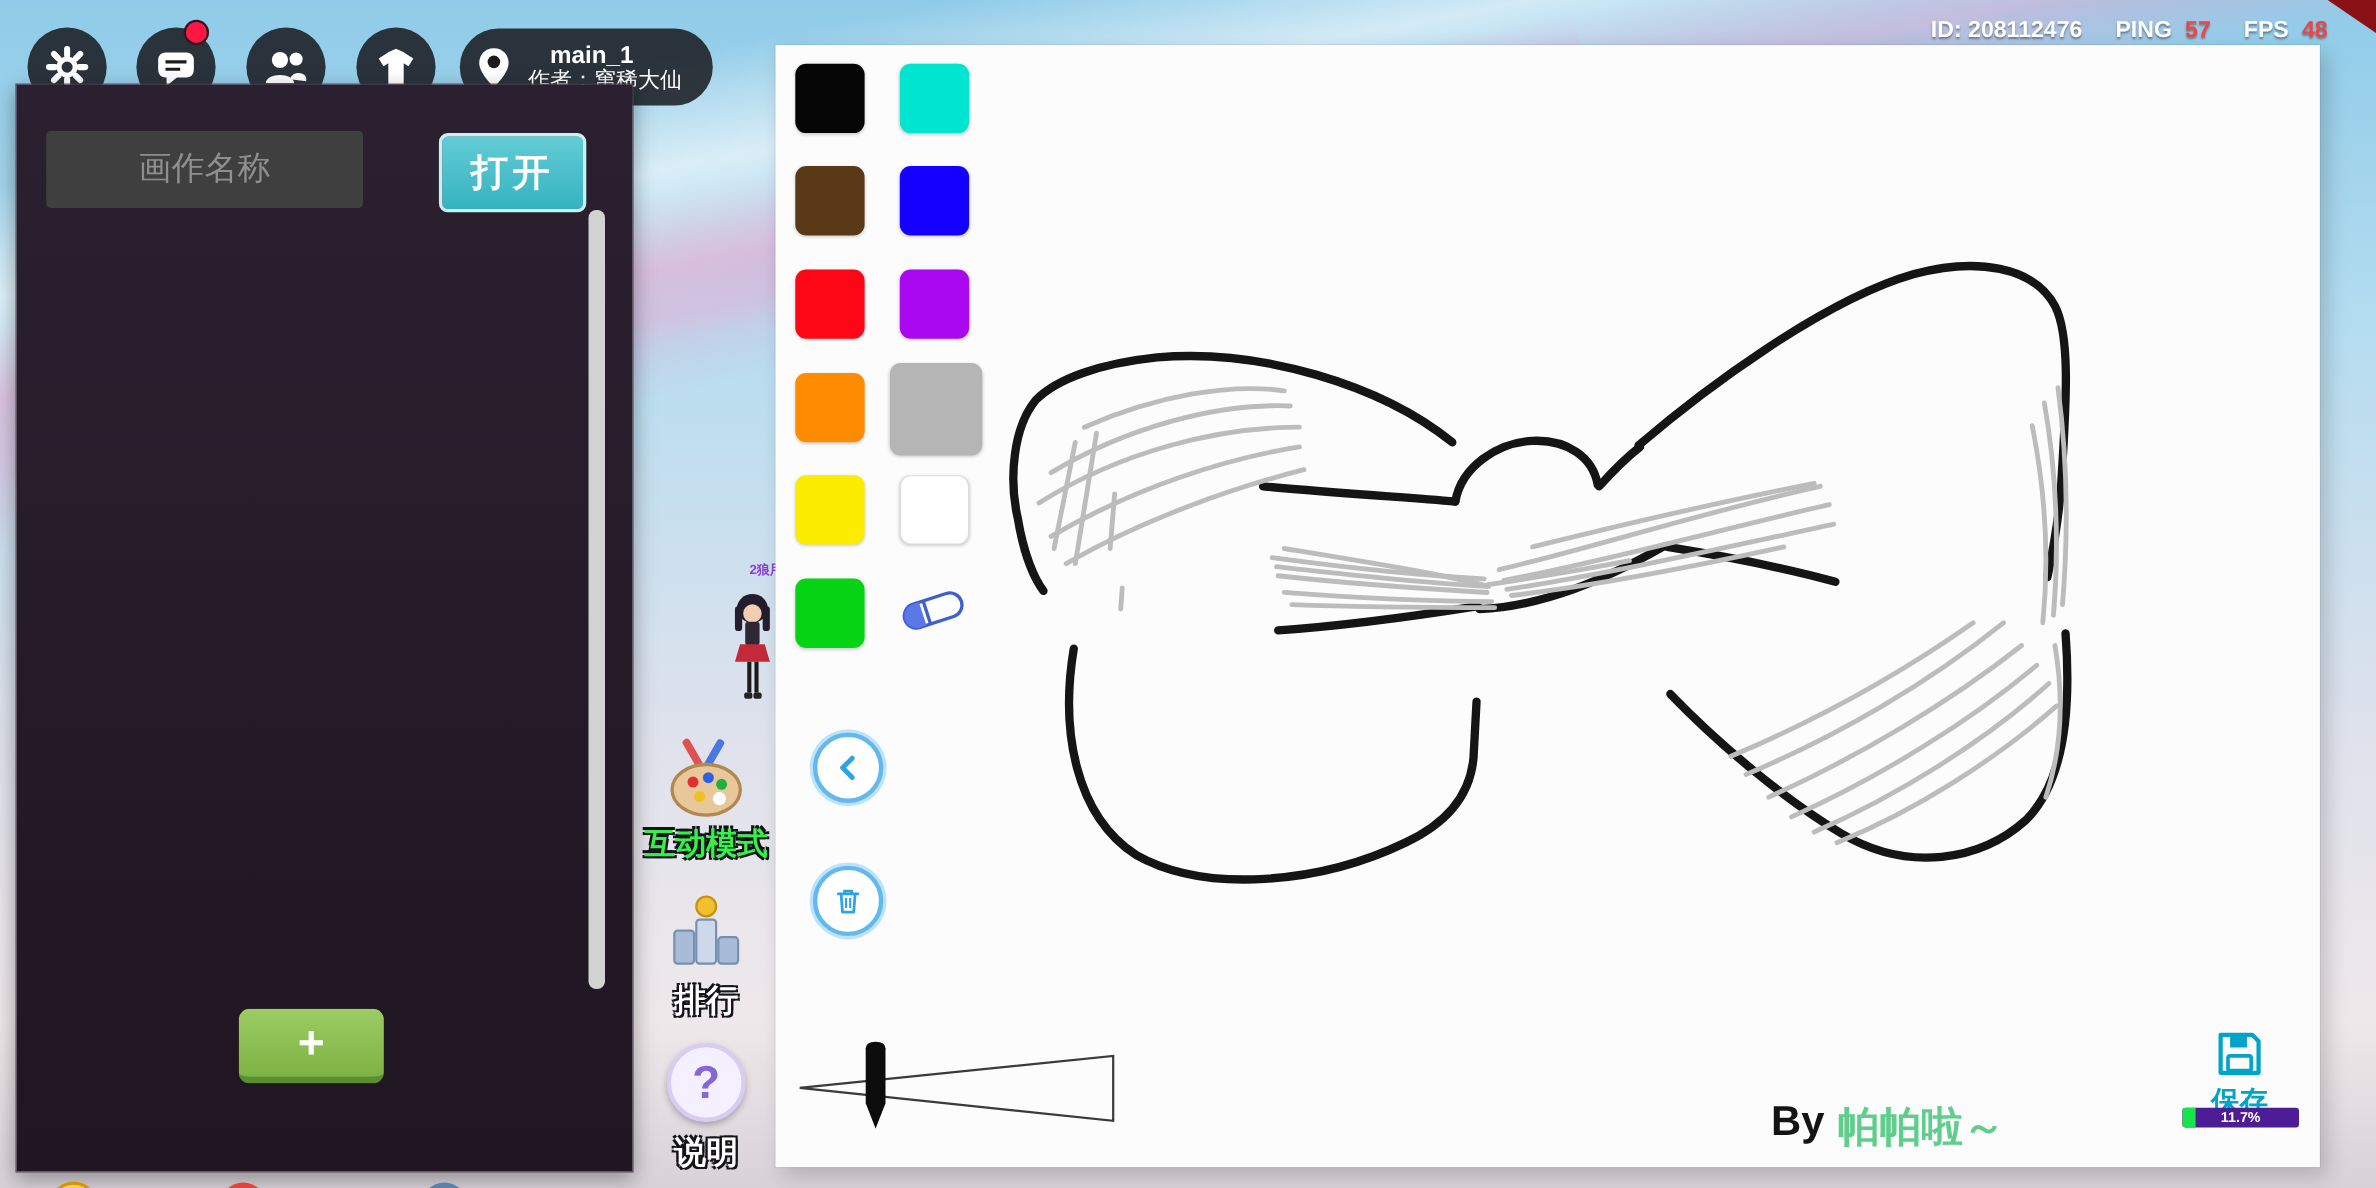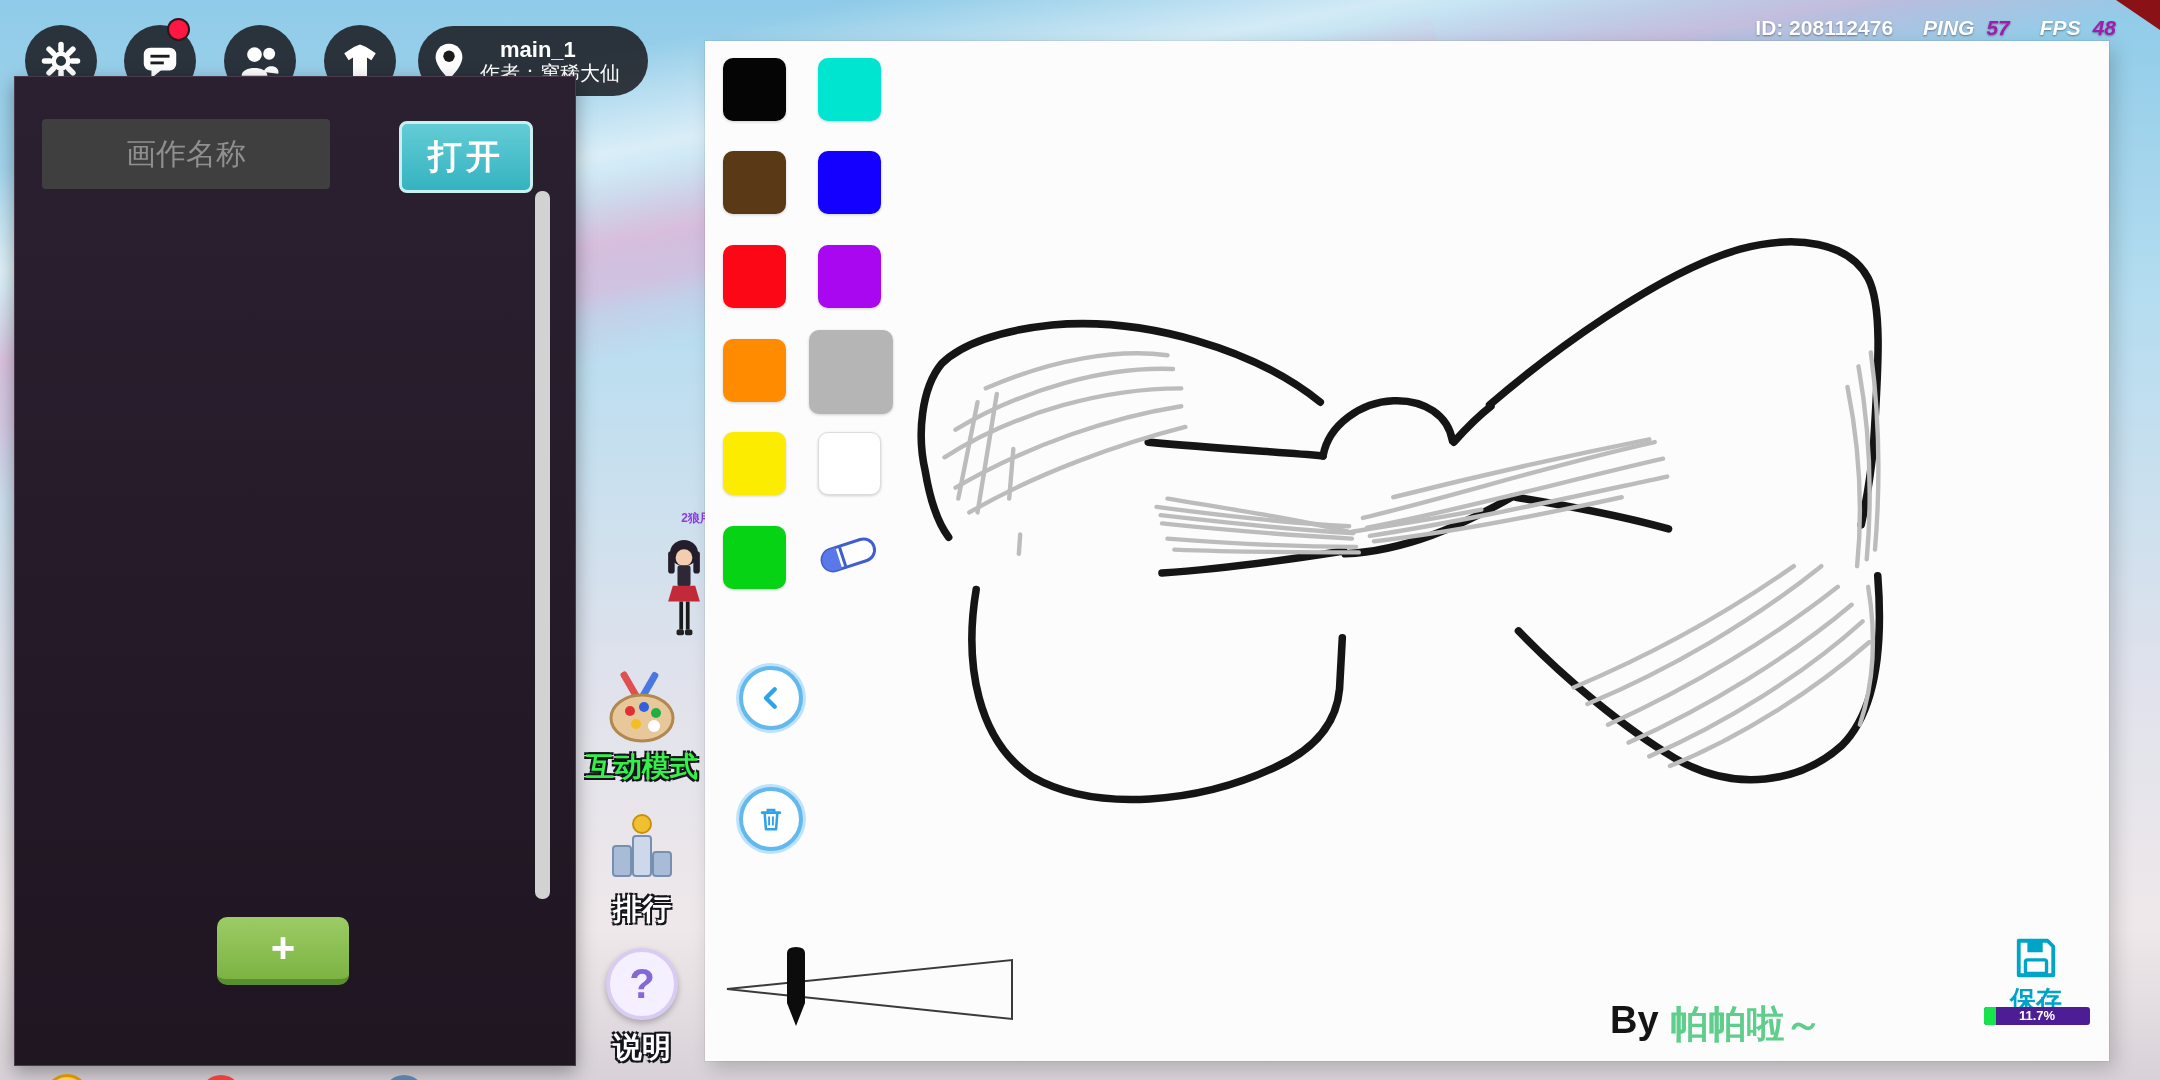--- a/index.html
+++ b/index.html
@@ -24,22 +24,22 @@
   .badge{position:absolute;left:167px;top:18px;width:19px;height:19px;border-radius:50%;background:#ff1744;border:2px solid rgba(22,22,26,.9);}
   .map-pill{position:absolute;left:418px;top:26px;height:70px;border-radius:35px;
     background:rgba(22,22,26,.84);display:flex;align-items:center;padding:0 28px 0 10px;gap:10px;}
   .map-pill .texts{display:flex;flex-direction:column;line-height:1.15;}
   .map-name{color:#fff;font-size:22px;font-weight:bold;margin-left:20px;}
   .map-author{color:#fff;font-size:20px;}
 
   
   .hud{position:absolute;top:16px;right:44px;display:flex;gap:30px;align-items:center;
     color:#fff;font-size:21px;font-weight:bold;text-shadow:0 1px 2px rgba(0,0,0,.4);}
-  .hud .grp{display:flex;gap:12px;font-style:italic;}
-  .hud .val{color:#a21caf;}
+  .hud .grp{display:flex;gap:12px;}
+  .hud .val{color:#ef4444;}
 
   
   .panel{position:absolute;left:14px;top:76px;width:560px;height:988px;
     background:linear-gradient(180deg,#2b2030 0%,#241a27 60%,#201622 100%);
     border:1px solid #4a3a4c;box-shadow:0 6px 18px rgba(0,0,0,.35);}
   .name-input{position:absolute;left:27px;top:42px;width:288px;height:70px;box-sizing:border-box;
     background:#3f3f3f;border:none;border-radius:4px;color:#ddd;font-size:30px;text-align:center;
     font-family:"Liberation Sans",sans-serif;outline:none;}
   .name-input::placeholder{color:#8f8f8f;}
   .open-btn{position:absolute;left:384px;top:44px;width:128px;height:66px;border-radius:8px;

